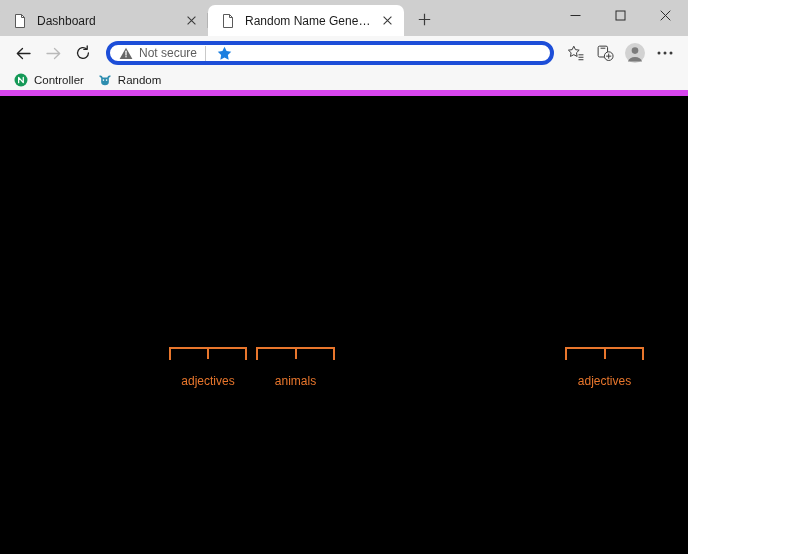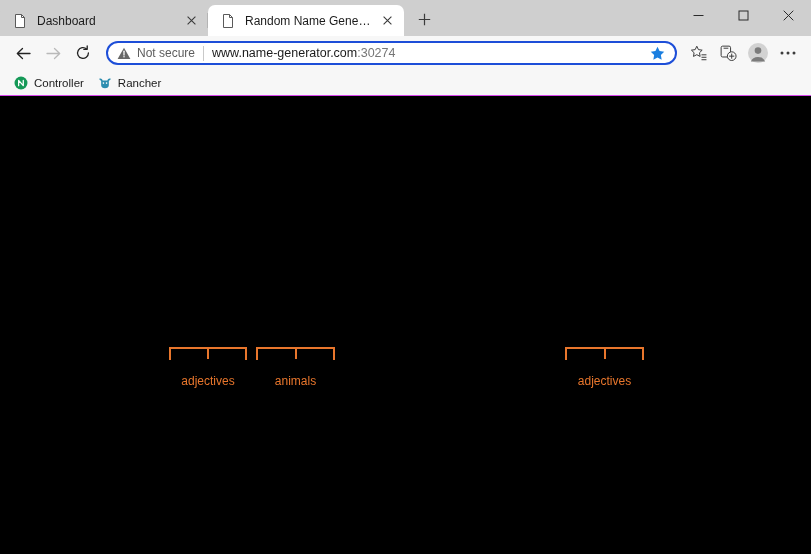--- a/index.html
+++ b/index.html
@@ -10,21 +10,21 @@
   body {
     width: 811px;
     height: 554px;
     overflow: hidden;
     font-family: "Liberation Sans", sans-serif;
     -webkit-font-smoothing: antialiased;
   }
 
   
   .browser {
-    width: 811px;
+    width: 688px;
     height: 554px;
     display: flex;
     flex-direction: column;
     background: #f9a8d4;
     position: relative;
   }
 
   
   .tabstrip {
     height: 36px;
@@ -141,21 +141,21 @@
   .omnibox {
     flex: 1;
     height: 24px;
     margin: 0 6px 0 8px;
     background: #ffffff;
     border-radius: 13px;
     display: flex;
     align-items: center;
     padding: 0 6px 0 9px;
     box-sizing: border-box;
-    border: 2px solid #1d4ed8;
+    border: 4px solid #1d4ed8;
   }
   .notsecure {
     display: flex;
     align-items: center;
     flex: none;
   }
   .notsecure-label {
     font-size: 12px;
     color: #5d5d5d;
     margin-left: 6px;
@@ -196,21 +196,21 @@
   }
 
   
   .bookmarks {
     height: 26px;
     background: #f7f7f7;
     display: flex;
     align-items: center;
     padding: 0 8px;
     box-sizing: border-box;
-    border-bottom: 1px solid #d946ef;
+    border-bottom: 6px solid #d946ef;
     flex: none;
   }
   .bm {
     display: flex;
     align-items: center;
     height: 20px;
     padding: 0 6px;
     border-radius: 3px;
     margin-right: 2px;
   }
@@ -378,21 +378,20 @@
     <div class="omnibox">
       <span class="notsecure">
         <svg width="14" height="13" viewBox="0 0 14 13">
           <path d="M7 0.8 L13.4 12 H0.6 Z" fill="#666666"></path>
           <path d="M7 4.2 V8.0" stroke="#ffffff" stroke-width="1.25" stroke-linecap="round"></path>
           <circle cx="7" cy="9.8" r="0.75" fill="#ffffff"></circle>
         </svg>
         <span class="notsecure-label">Not secure</span>
       </span>
       <span class="omni-sep"></span>
-      <span class="url"><span>www.name-generator.com</span><span class="port">:30274</span></span>
       <span class="star">
         <svg width="15" height="15" viewBox="0 0 16 16">
           <path d="M8 0.8 l2.2 4.6 5.0 0.7 -3.6 3.5 0.85 5.0 -4.45 -2.35 -4.45 2.35 0.85 -5.0 -3.6 -3.5 5.0 -0.7 z" fill="#1b7fe0"></path>
         </svg>
       </span>
     </div>
 
     <div class="tbicon">
       <svg width="17" height="17" viewBox="0 0 18 18">
         <path d="M7.2 1.3 l1.75 3.6 3.95 0.55 -2.85 2.75 0.67 3.9 -3.52 -1.85 -3.52 1.85 0.67 -3.9 -2.85 -2.75 3.95 -0.55 z" fill="none" stroke="#3b3b3b" stroke-width="1.05" stroke-linejoin="round"></path>
@@ -435,21 +434,21 @@
       </svg>
       <span class="bm-label">Controller</span>
     </div>
 
     <div class="bm">
       <svg class="bm-icon" viewBox="0 0 16 16">
         <path d="M1.2 3.2 C1.2 3.2 3.4 2.2 4.6 3.6 L5.4 5.2 H10.6 L11.4 3.6 C12.6 2.2 14.8 3.2 14.8 3.2 C14.8 3.2 13.6 5.2 12.4 5.6 L12.4 10.6 C12.4 12.6 10.6 14 8 14 C5.4 14 3.6 12.6 3.6 10.6 L3.6 5.6 C2.4 5.2 1.2 3.2 1.2 3.2 Z" fill="#2d8daf"></path>
         <circle cx="6.2" cy="8.1" r="0.95" fill="#ffffff"></circle>
         <circle cx="9.8" cy="8.1" r="0.95" fill="#ffffff"></circle>
       </svg>
-      <span class="bm-label">Rancher</span>
+      <span class="bm-label">Random</span>
     </div>
 
   </div>
 
   <div class="viewport">
     <div class="page">
 
 
       <div class="annotations">
 

